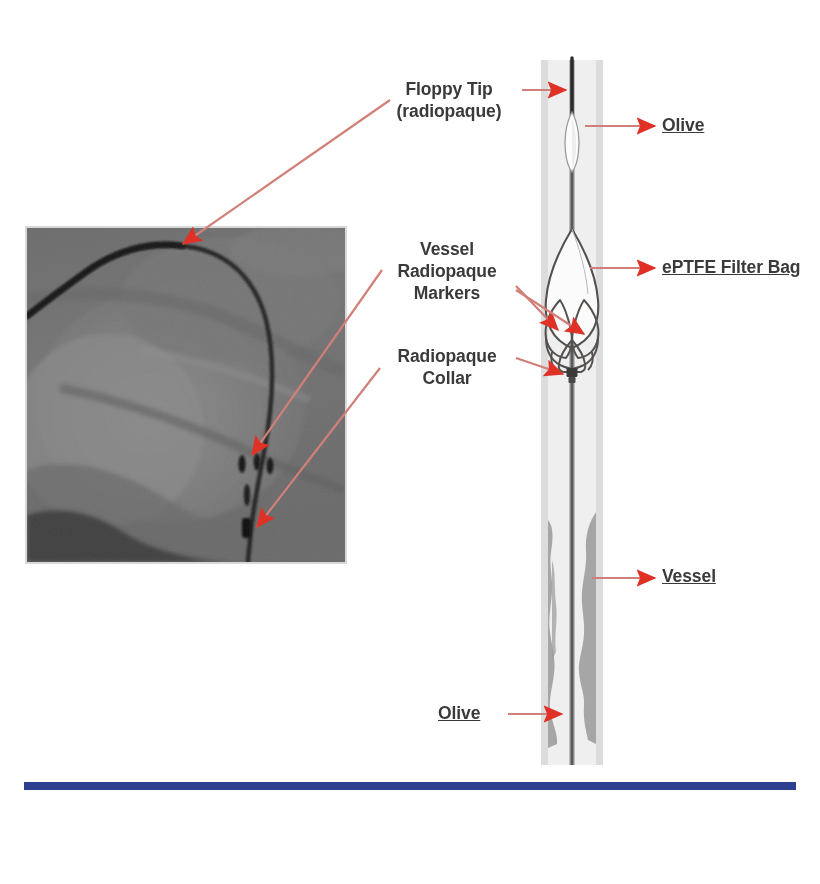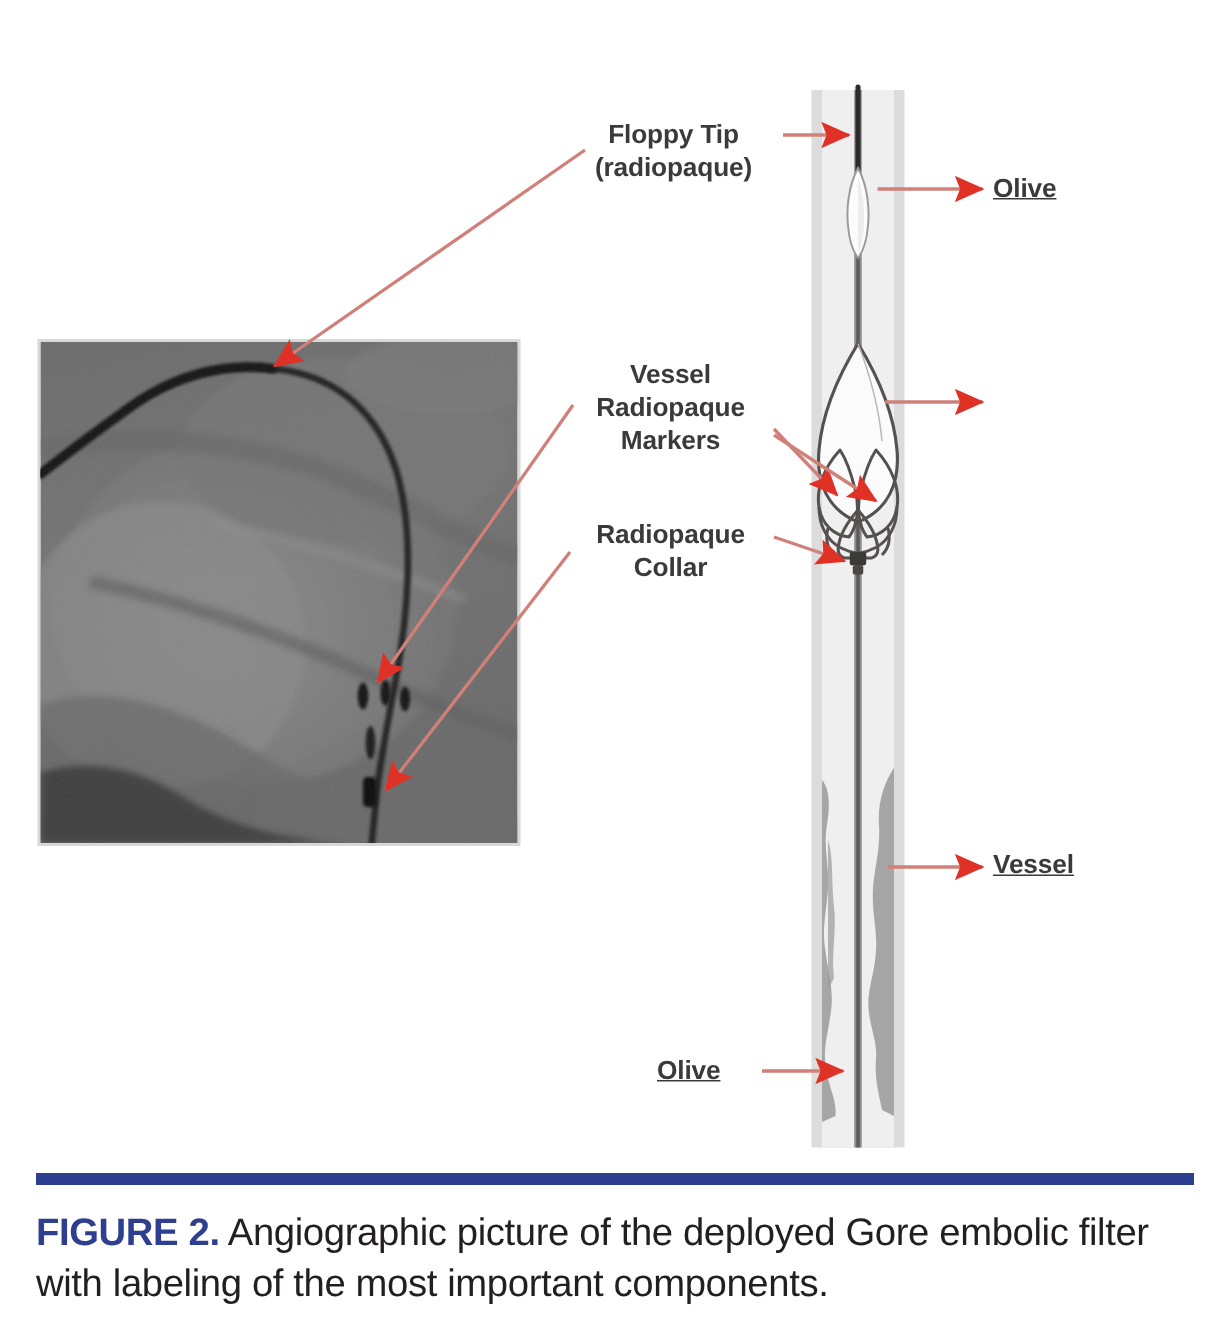--- a/index.html
+++ b/index.html
@@ -246,25 +246,25 @@
 
   <div class="label center" id="lbl-floppy">Floppy Tip
 (radiopaque)</div>
 
   <div class="label left" id="lbl-olive">Olive</div>
 
   <div class="label center" id="lbl-frame">Vessel
 Radiopaque
 Markers</div>
 
+  <div class="label left" id="lbl-eptfe">ePTFE Filter Bag</div>
 
   <div class="label center" id="lbl-collar">Radiopaque
 Collar</div>
 
   <div class="label left" id="lbl-lesion">Vessel</div>
 
   <div class="label left" id="lbl-vessel">Olive</div>
 
   <div id="caption-rule"></div>
 
-  <div id="caption"><span class="fignum">FIGURE 2.</span><span> Angiographic picture of the deployed Gore embolic filter with labeling of the most important components.</span></div>
 
 </div>
 
 </body></html>

